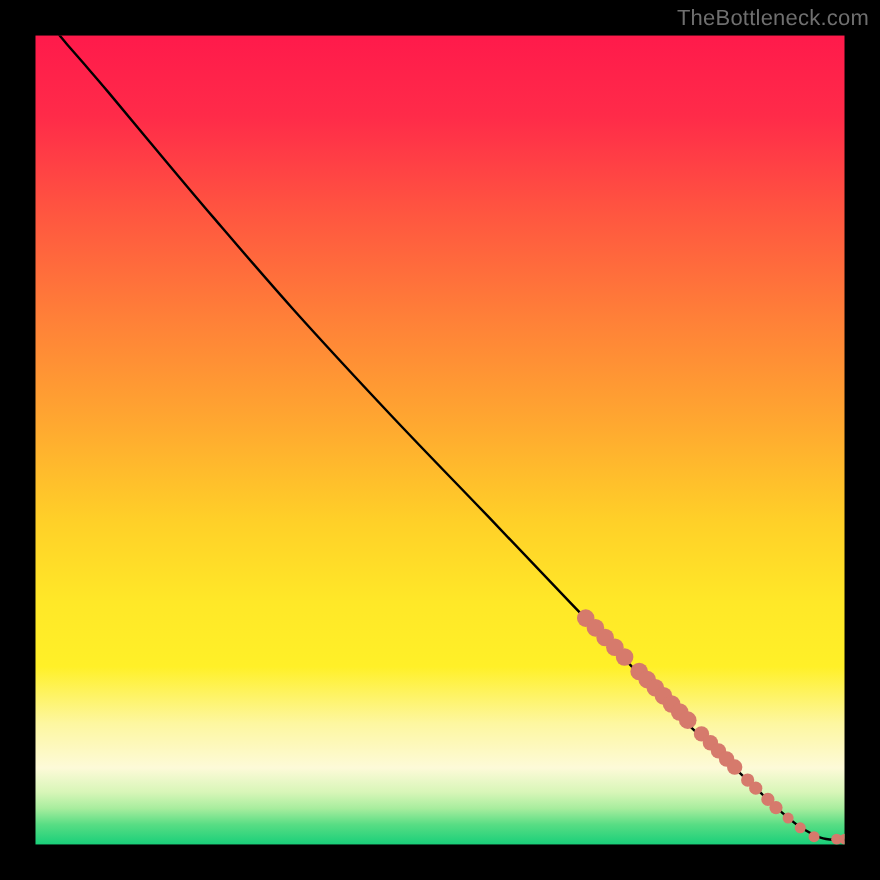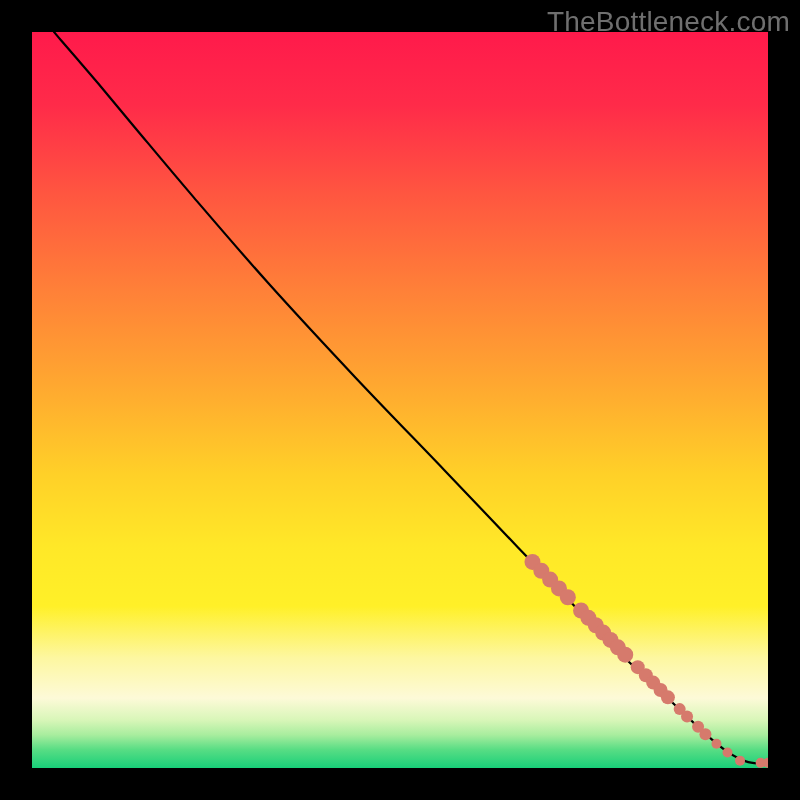--- a/index.html
+++ b/index.html
@@ -23,21 +23,21 @@
     top: 32px;
     width: 736px;
     height: 736px;
     overflow: hidden;
   }
   .watermark {
     position: absolute;
     top: 6px;
     right: 10px;
     color: #6f6f6f;
-    font-size: 28px;
+    font-size: 20px;
     font-weight: 500;
     letter-spacing: 0.2px;
     user-select: none;
   }
   svg { display: block; }
 </style>
 </head>
 <body>
 
 <div class="stage">

